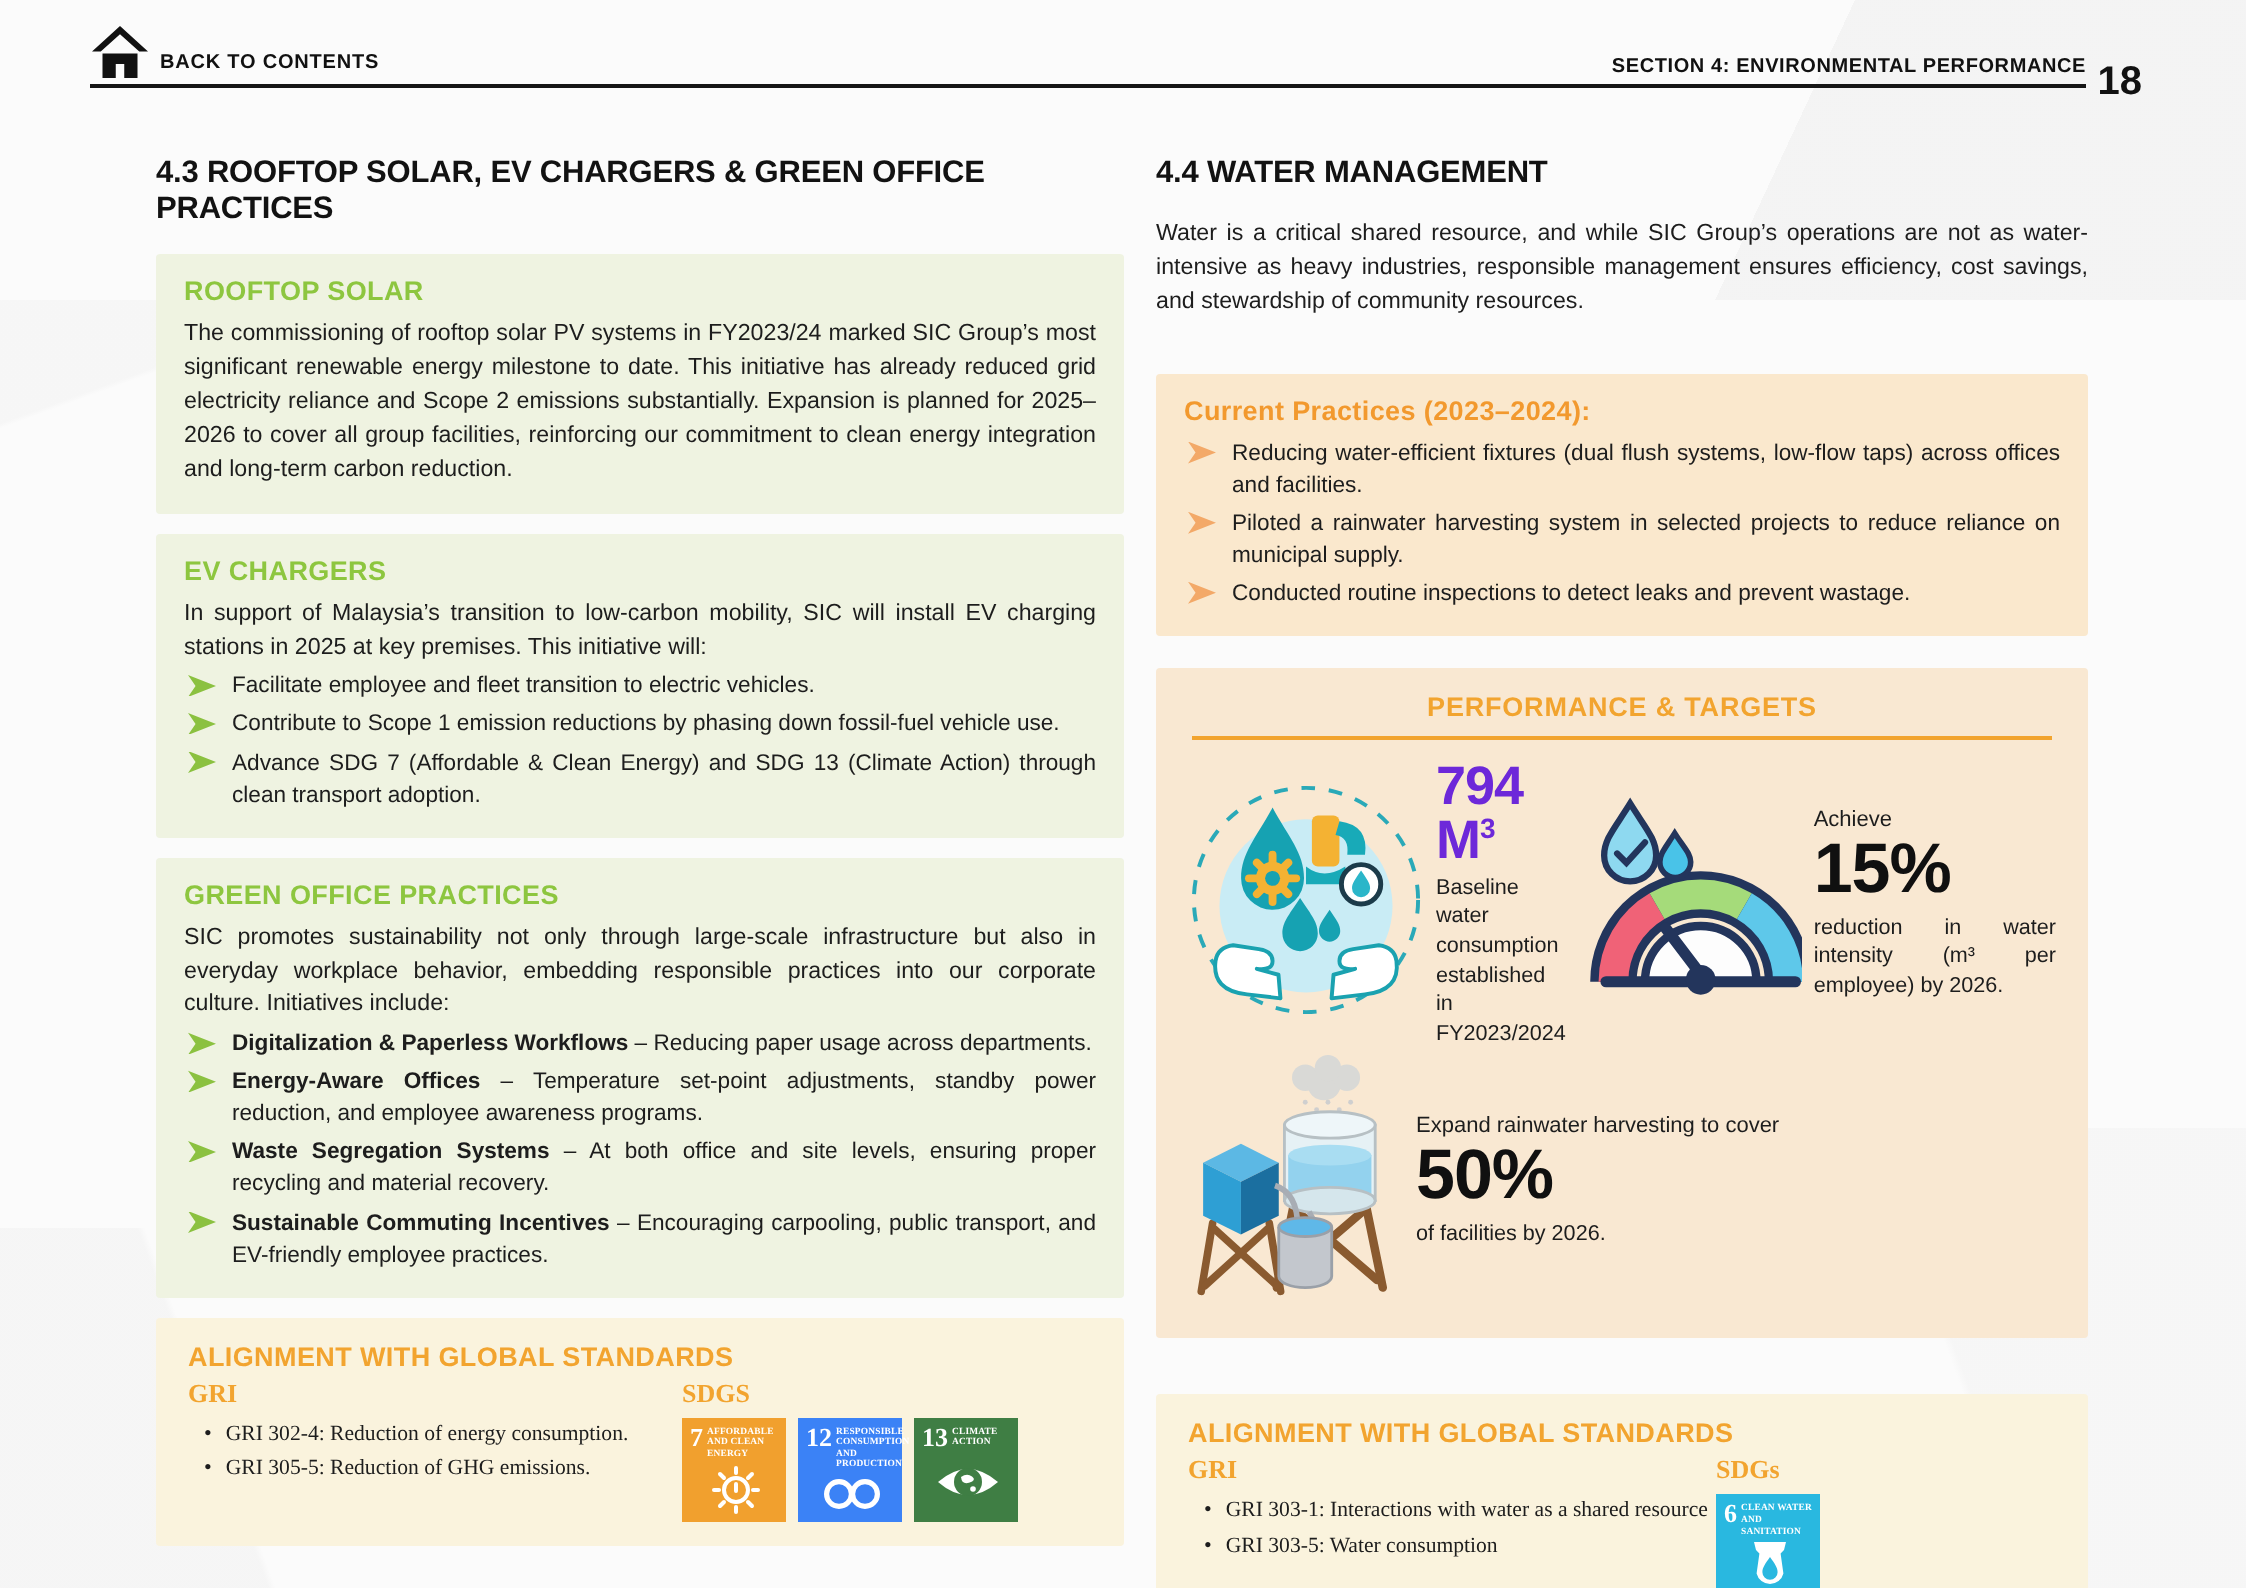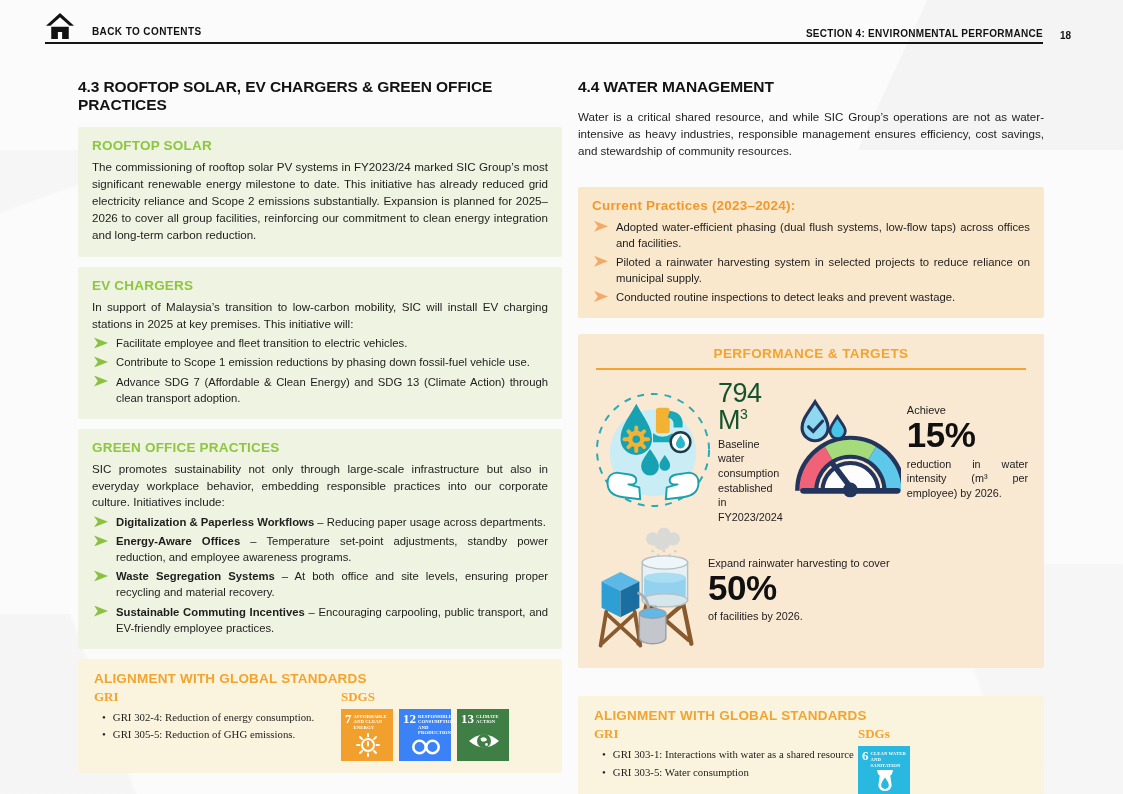--- a/index.html
+++ b/index.html
@@ -16,26 +16,26 @@
   .deco2 { bottom:0; left:0; width:680px; height:180px;
     background:linear-gradient(70deg, #f4f4f4 18%, transparent 18.5%); opacity:.8; }
   .deco3 { bottom:0; right:0; width:760px; height:230px;
     background:linear-gradient(250deg, #f5f5f5 22%, transparent 22.5%); opacity:.8; }
   .deco4 { top:150px; left:0; width:260px; height:420px;
     background:linear-gradient(160deg, #f4f4f4 12%, transparent 12.5%); opacity:.7; }
 
   
   .topbar { position:absolute; left:45px; right:80px; top:8px; height:36px;
     border-bottom:2px solid #151515; }
-  .topbar-left { position:absolute; left:0; bottom:1px; display:flex; align-items:flex-end; gap:17px; }
+  .topbar-left { position:absolute; left:0; bottom:1px; display:flex; align-items:flex-end; gap:5px; }
   .home-icon svg { display:block; }
   .back-label { font-size:10px; font-weight:bold; letter-spacing:.4px; color:#111; padding-bottom:4px; }
   .section-label { position:absolute; right:0; bottom:3px; font-size:10px; font-weight:bold;
     letter-spacing:.3px; color:#111; }
-  .page-number { position:absolute; top:30px; right:52px; font-size:10px; font-weight:bold; color:#111; }
+  .page-number { position:absolute; top:30px; right:52px; font-size:20px; font-weight:bold; color:#111; }
 
   
   .col { position:absolute; top:78px; }
   .col-left  { left:78px;  width:484px; }
   .col-right { left:578px; width:466px; }
   .col-title { font-size:15.5px; font-weight:bold; color:#121212; margin:0 0 13px; letter-spacing:-.1px; }
   .intro-par { font-size:11.6px; line-height:1.46; text-align:justify; margin:0 0 27px; color:#1d1d1d; }
 
   .box { border-radius:2px; padding:11px 14px 13px; margin-bottom:10px; }
   .box-title { font-weight:bold; font-size:13.5px; letter-spacing:.2px; margin:0 0 6px; }
@@ -65,21 +65,21 @@
   .sdg-label { font-size:4.7px; font-weight:bold; line-height:1.2; letter-spacing:.1px; text-transform:uppercase; padding-top:1px; }
   .sdg-icon { flex:1; display:flex; align-items:center; justify-content:center; }
 
   
   .perf-box { border-radius:2px; padding:12px 16px 14px; margin-top:16px; min-height:275px; }
   .perf-title { text-align:center; font-weight:bold; font-size:13.5px; letter-spacing:.4px;
     padding-bottom:7px; border-bottom:2px solid #f2a42f; margin:0 2px 10px; }
   .perf-row { display:flex; align-items:center; }
   .perf-item { display:flex; align-items:center; }
   .stat-block { margin-left:6px; }
-  .stat-value { font-size:27px; font-weight:normal; color:#14532d; letter-spacing:-.5px; line-height:1; }
+  .stat-value { font-size:27px; font-weight:bold; color:#6d28d9; letter-spacing:-.5px; line-height:1; }
   .stat-value sup { font-size:14px; }
   .stat-big { font-size:35px; font-weight:bold; color:#101010; line-height:1.05; letter-spacing:-.5px; }
   .stat-pre { font-size:11px; color:#1d1d1d; margin-bottom:1px; }
   .stat-caption { font-size:10.8px; line-height:1.35; color:#1d1d1d; margin-top:3px; }
   .cap-794 { max-width:150px; }
   .cap-15 { max-width:122px; text-align:justify; }
   .row2 { margin-top:2px; }
   .row2 .stat-block { margin-left:10px; }
 </style>
 </head>
@@ -221,21 +221,21 @@
 
 <div class="col col-right">
   <h1 class="col-title">4.4 WATER MANAGEMENT</h1>
   <p class="intro-par">Water is a critical shared resource, and while SIC Group’s operations are not as water-intensive as heavy industries, responsible management ensures efficiency, cost savings, and stewardship of community resources.</p>
 
   <div class="box" style="background-color: rgb(250, 232, 205);">
     <h2 class="box-title" style="color: rgb(242, 153, 46);">Current Practices (2023–2024):</h2>
     <ul class="bullets">
       <li class="bullet-li">
           <span class="arrow" style="background-color: rgb(243, 169, 104);"></span>
-          <span>Adopted water-efficient phasing (dual flush systems, low-flow taps) across offices and facilities.</span>
+          <span>Reducing water-efficient fixtures (dual flush systems, low-flow taps) across offices and facilities.</span>
         </li>
       <li class="bullet-li">
           <span class="arrow" style="background-color: rgb(243, 169, 104);"></span>
           <span>Piloted a rainwater harvesting system in selected projects to reduce reliance on municipal supply.</span>
         </li>
       <li class="bullet-li">
           <span class="arrow" style="background-color: rgb(243, 169, 104);"></span>
           <span>Conducted routine inspections to detect leaks and prevent wastage.</span>
         </li>
     </ul>

